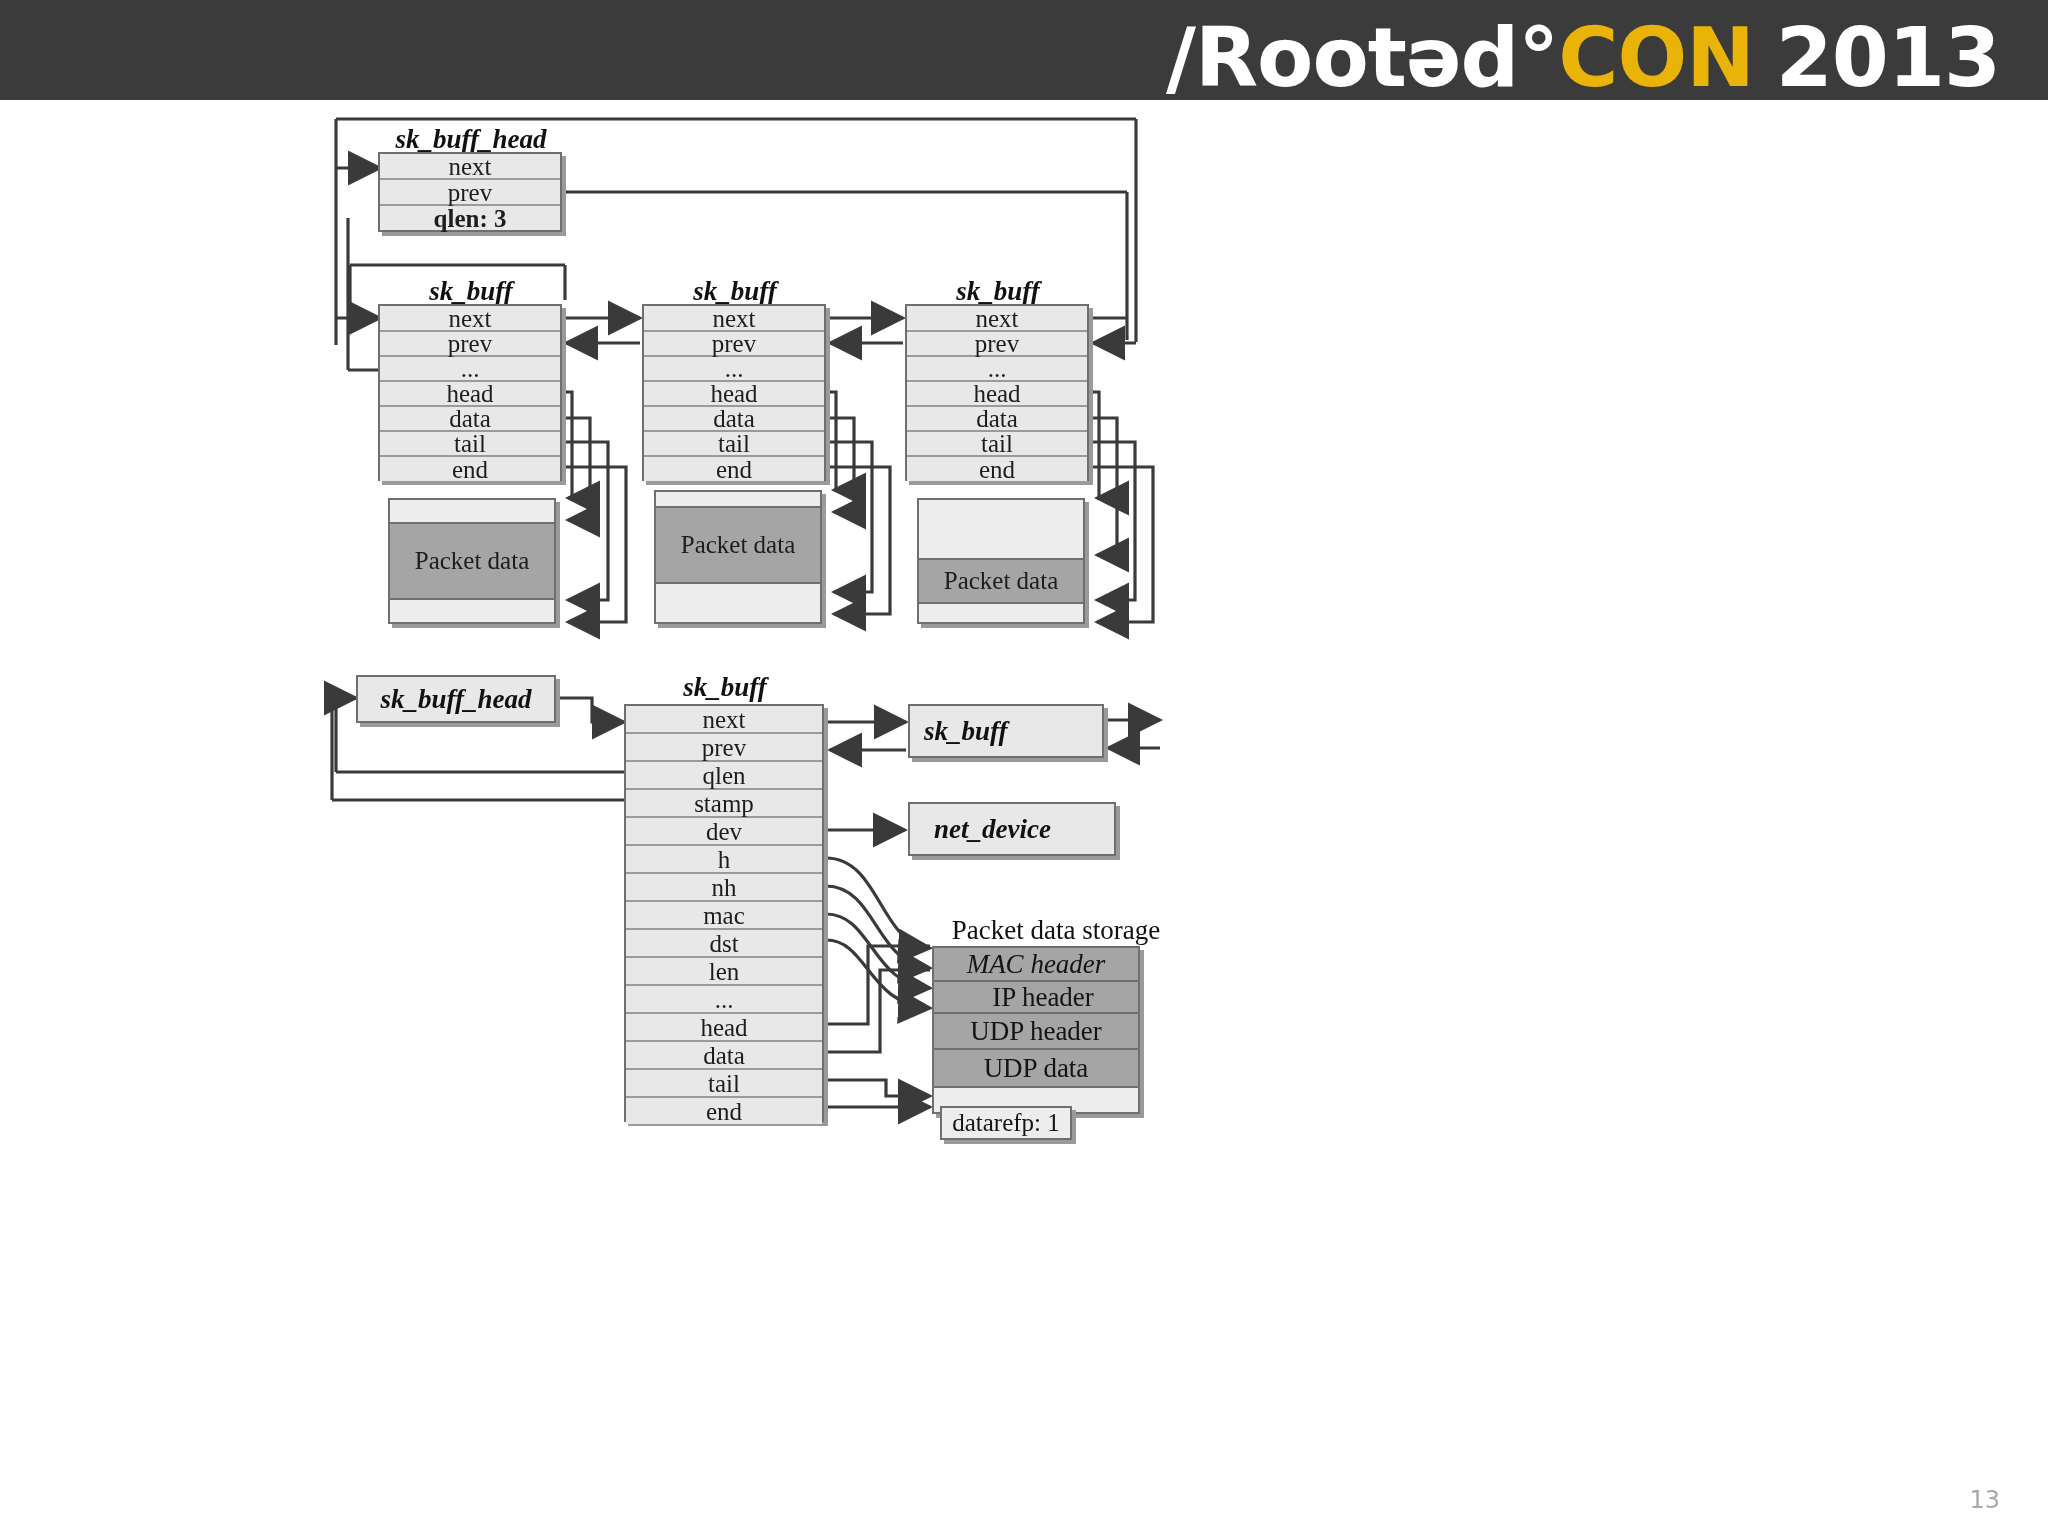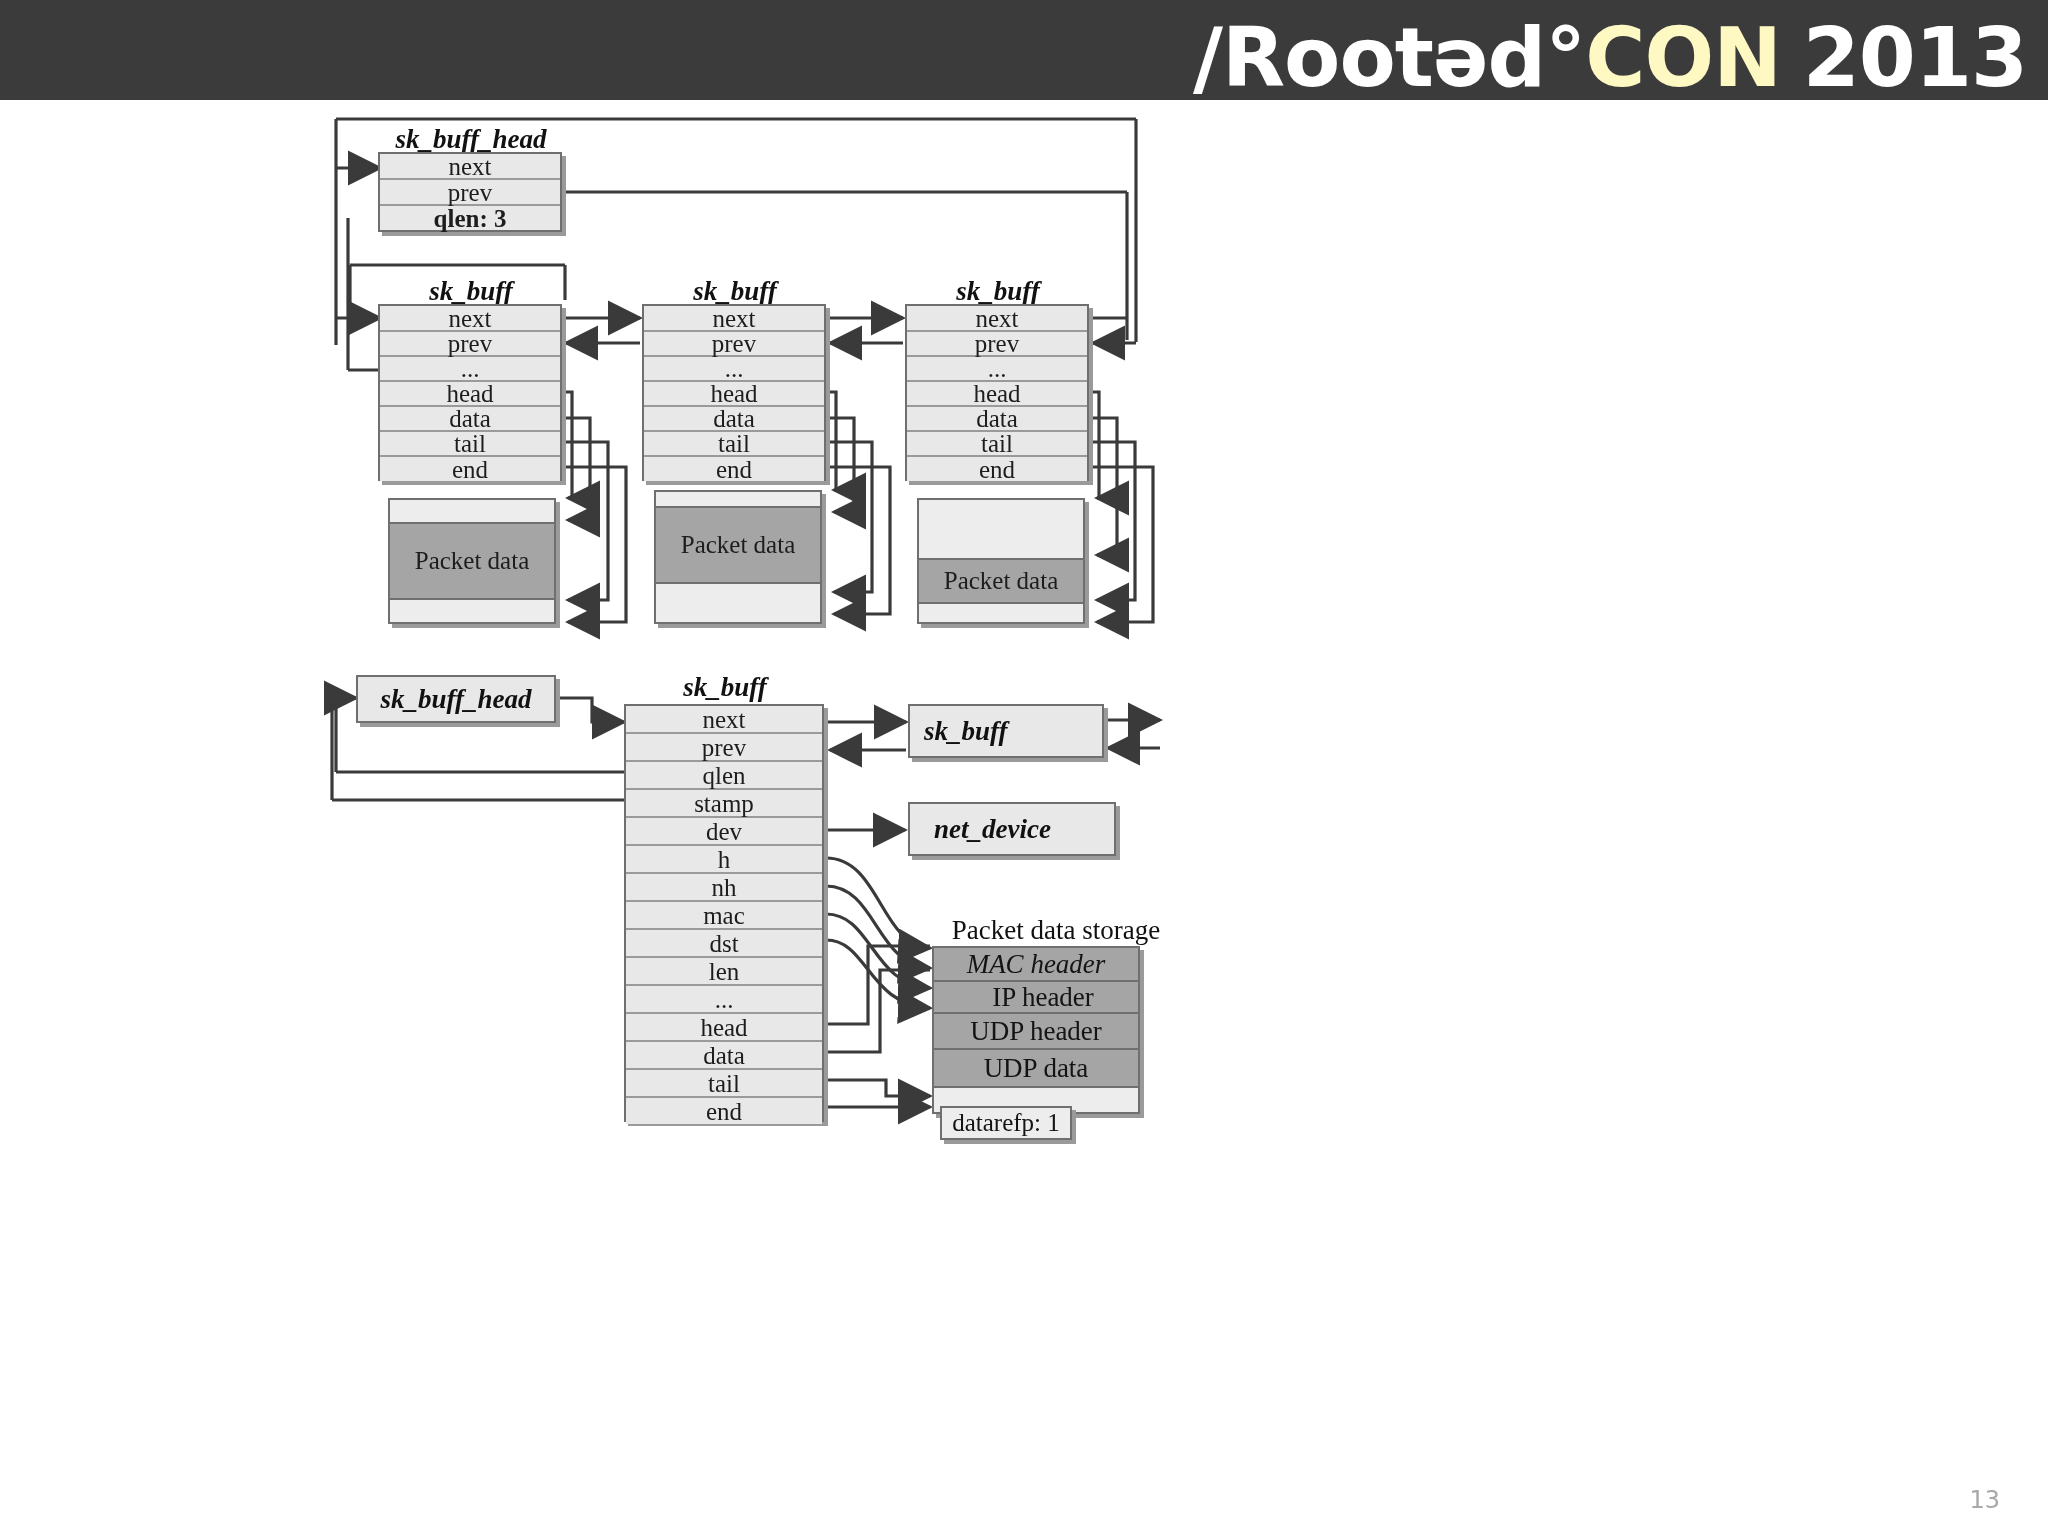--- a/index.html
+++ b/index.html
@@ -15,27 +15,27 @@
   #header-bar {
     position:absolute; left:0; top:0; width:2048px; height:100px;
     background:#3b3b3b;
     display:flex; align-items:center; justify-content:flex-end;
   }
   #brand {
     font-family:"DejaVu Sans", sans-serif;
     font-weight:bold;
     font-size:82px;
     letter-spacing:-1px;
-    padding-right:21px;
+    padding-right:48px;
     line-height:1;
     white-space:nowrap;
     display:flex; align-items:baseline;
   }
   #brand .w { color:#ffffff; }
-  #brand .g { color:#fef9c3;margin-top:15px; }
+  #brand .g { color:#eab308;margin-top:15px; }
   #brand .sp { display:inline-block; width:22px; }
 
   
   #canvas { position:absolute; left:0; top:100px; width:2048px; height:1436px; }
 
   
   .struct {
     position:absolute;
     border:2px solid #6f6f6f;
     background:#e8e8e8;

